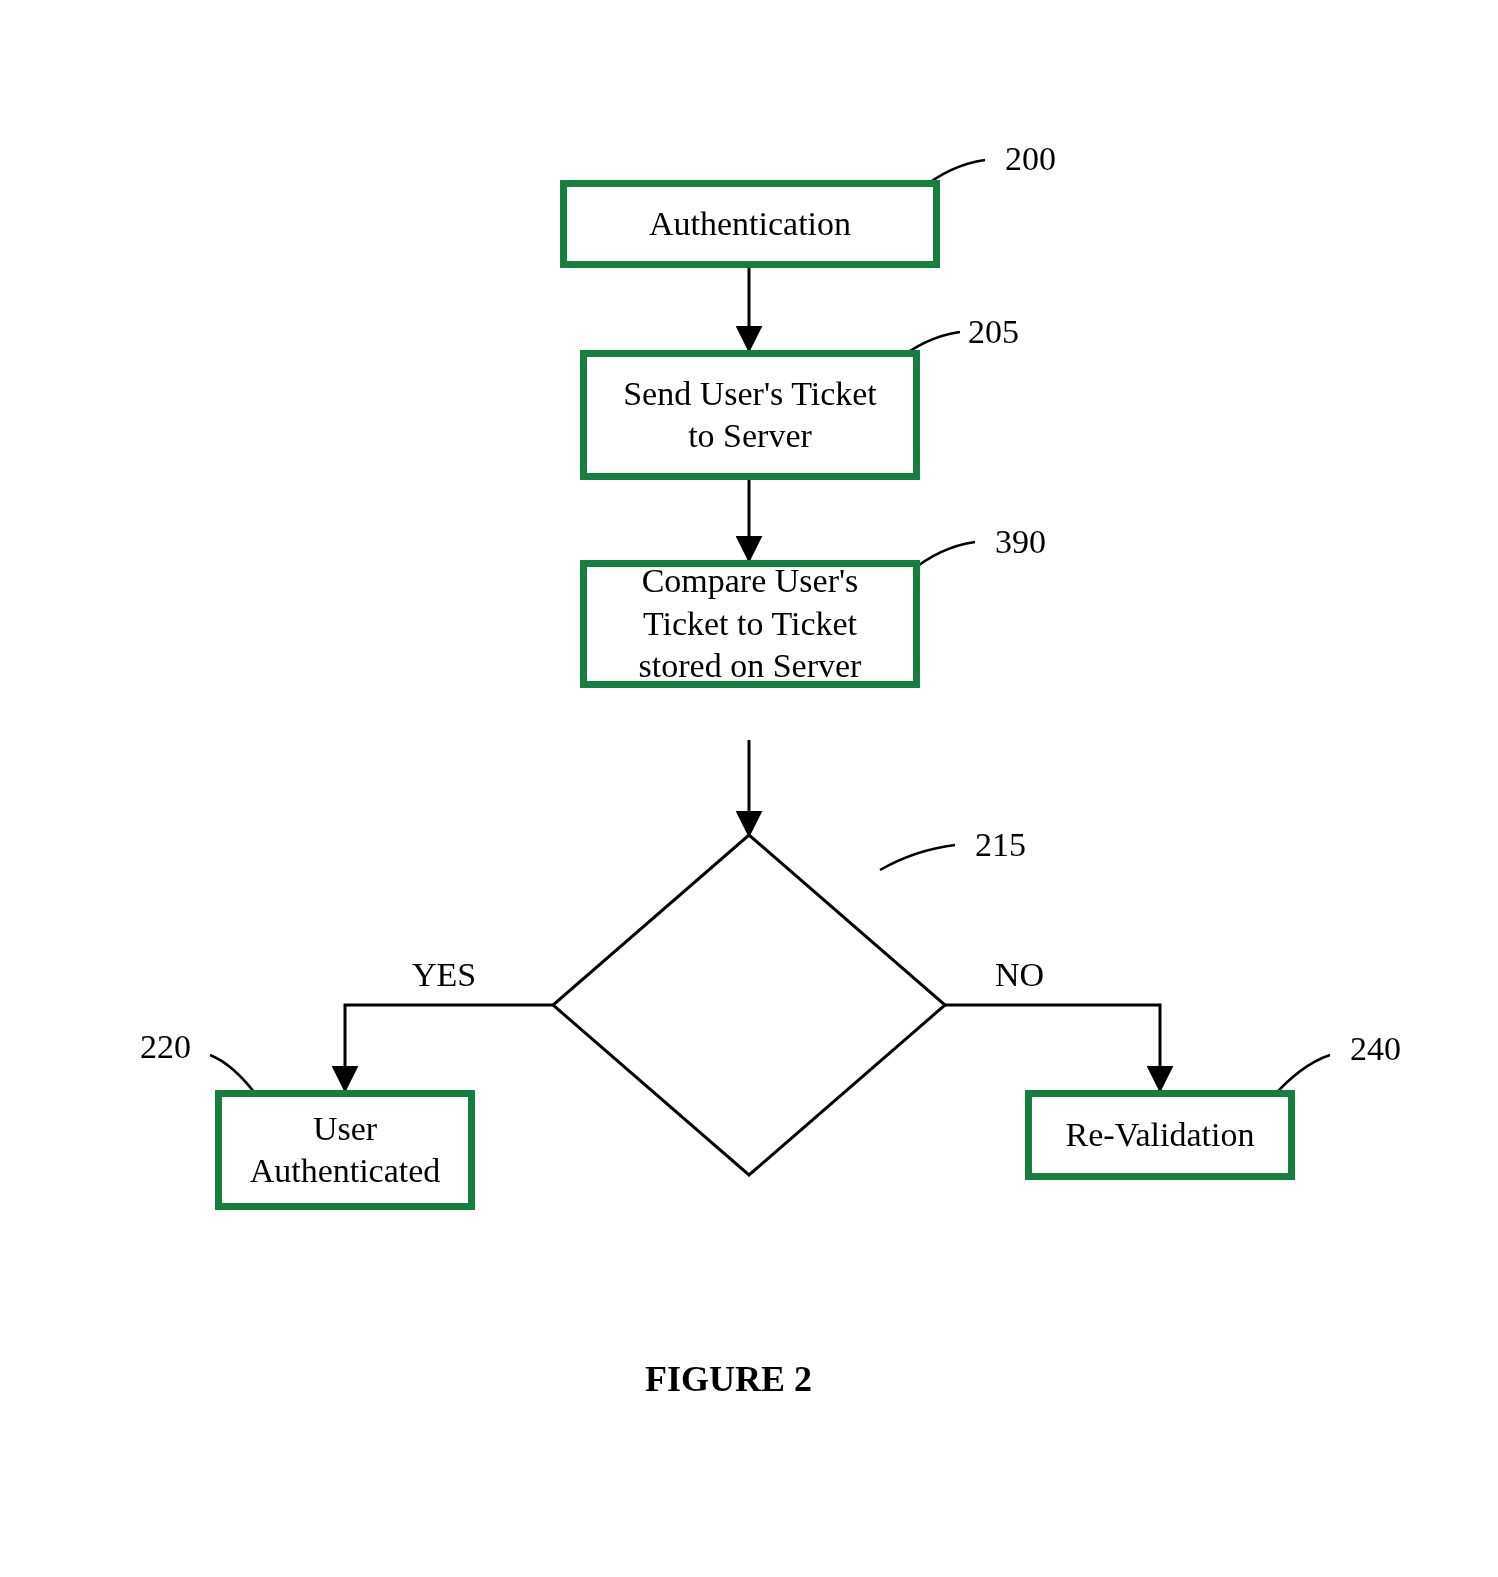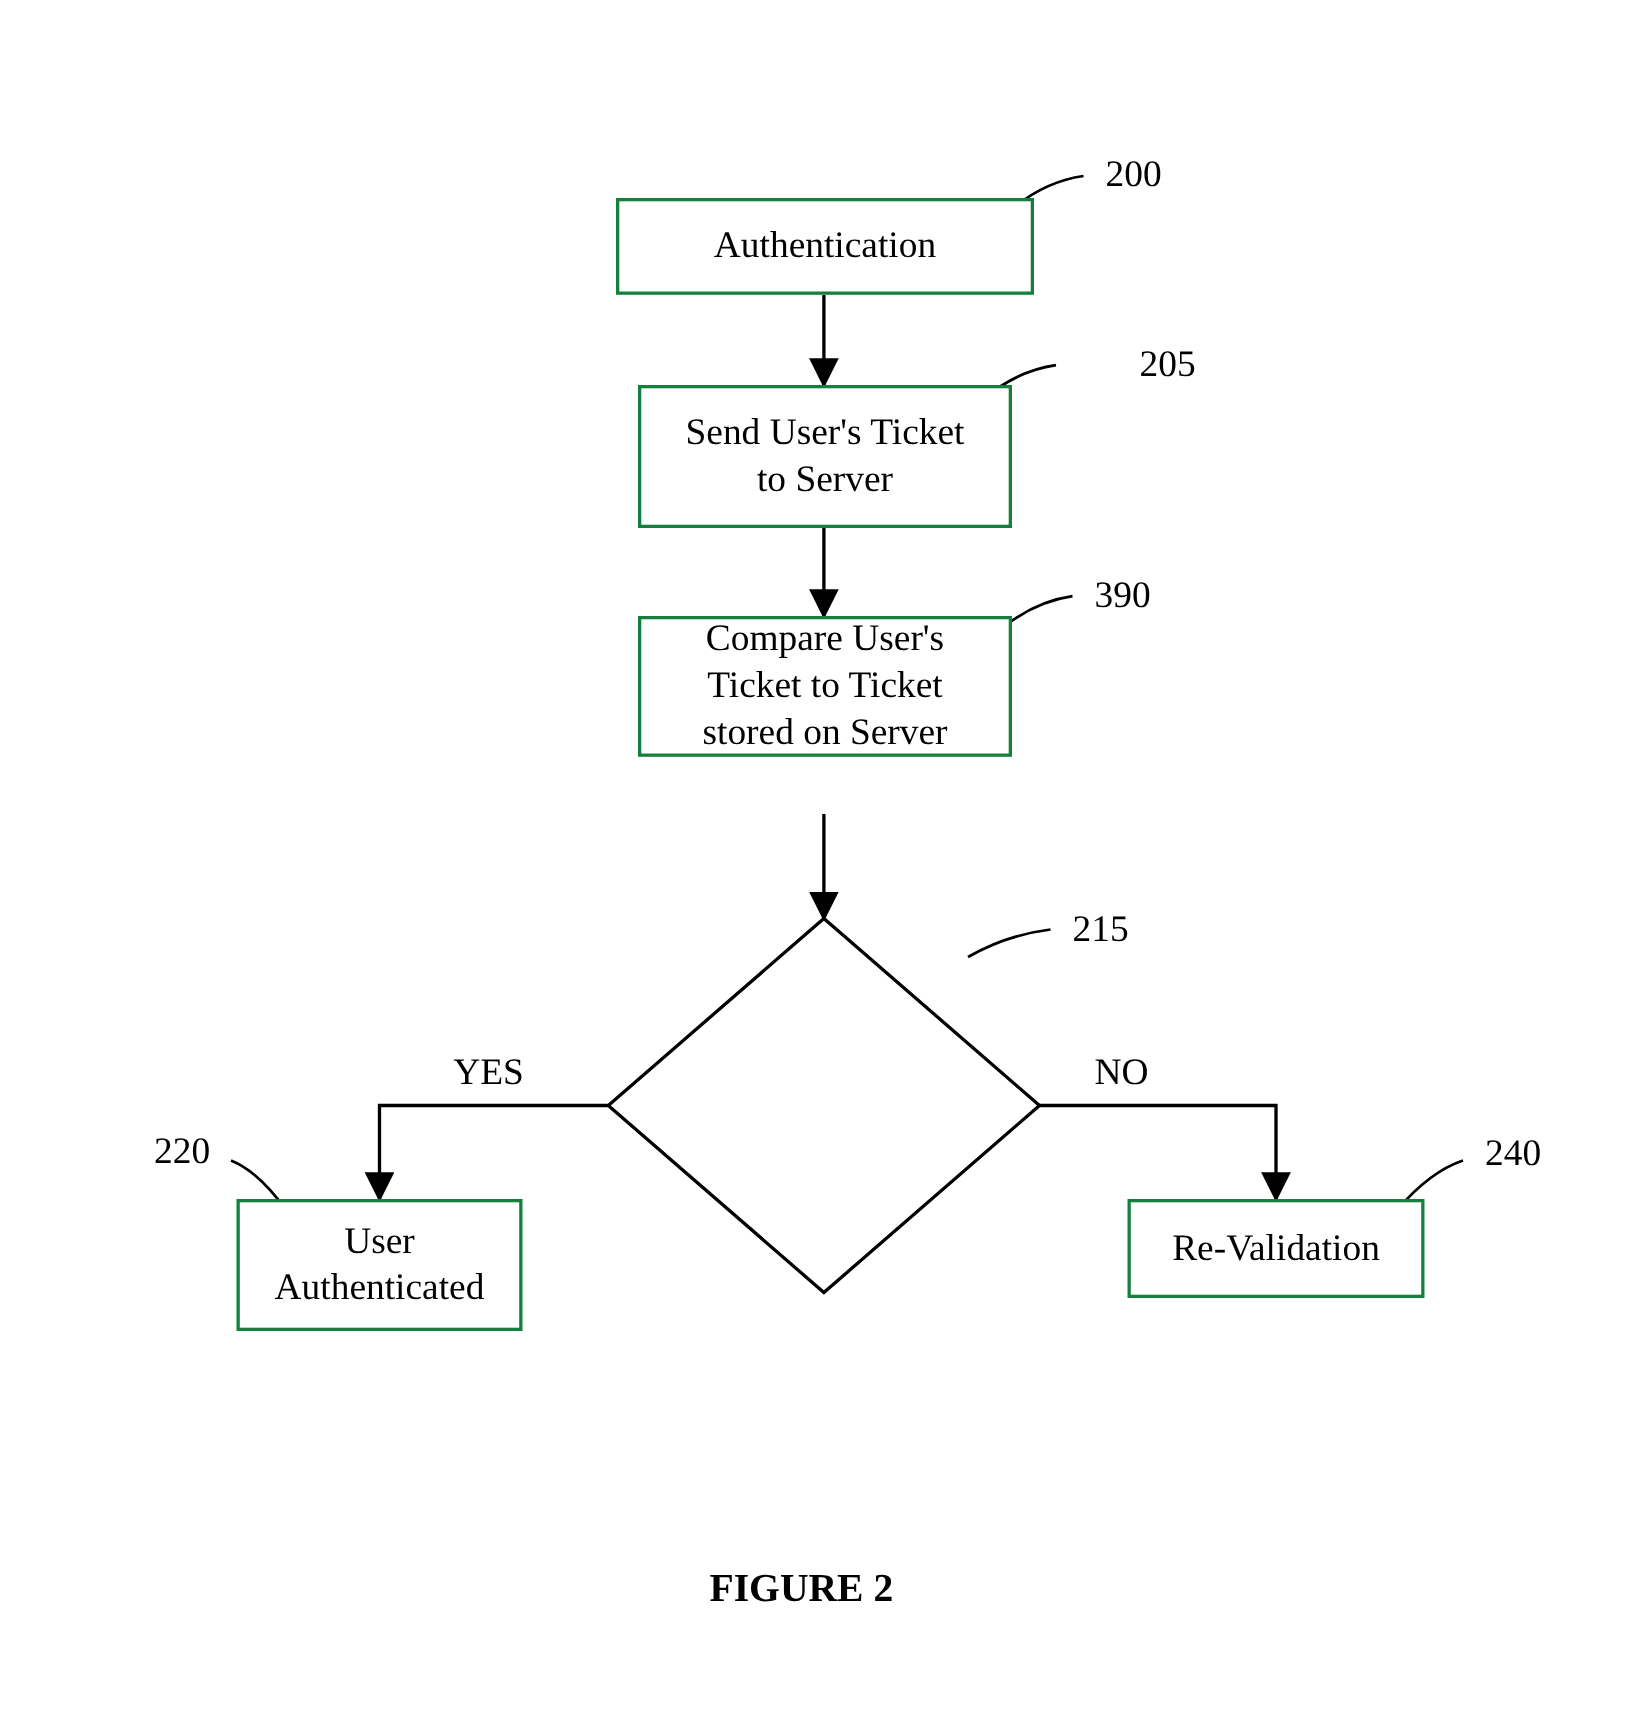--- a/index.html
+++ b/index.html
@@ -10,21 +10,21 @@
     width: 1498px;
     height: 1577px;
   }
   .canvas {
     position: relative;
     width: 1498px;
     height: 1577px;
   }
   .box {
     position: absolute;
-    border: 3px solid #15803d;
+    border: 7px solid #15803d;
     display: flex;
     align-items: center;
     justify-content: center;
     text-align: center;
     font-size: 34px;
     line-height: 1.25;
     background: #fff;
     box-sizing: border-box;
     padding: 2px 10px;
   }
@@ -86,20 +86,20 @@
 
 
   <div class="box" style="left:215px; top:1090px; width:260px; height:120px;">User<br>Authenticated</div>
 
   <div class="box" style="left:1025px; top:1090px; width:270px; height:90px;">Re-Validation</div>
 
   <div class="label" style="left:412px; top:958px;">YES</div>
   <div class="label" style="left:995px; top:958px;">NO</div>
 
   <div class="label" style="left:1005px; top:142px;">200</div>
-  <div class="label" style="left:1036px; top:315px;">205</div>
+  <div class="label" style="left:968px; top:315px;">205</div>
   <div class="label" style="left:995px; top:525px;">390</div>
   <div class="label" style="left:975px; top:828px;">215</div>
   <div class="label" style="left:140px; top:1030px;">220</div>
   <div class="label" style="left:1350px; top:1032px;">240</div>
 
-  <div class="figcap" style="left:645px; top:1422px;">FIGURE 2</div>
+  <div class="figcap" style="left:645px; top:1358px;">FIGURE 2</div>
 </div>
 
 </body></html>

